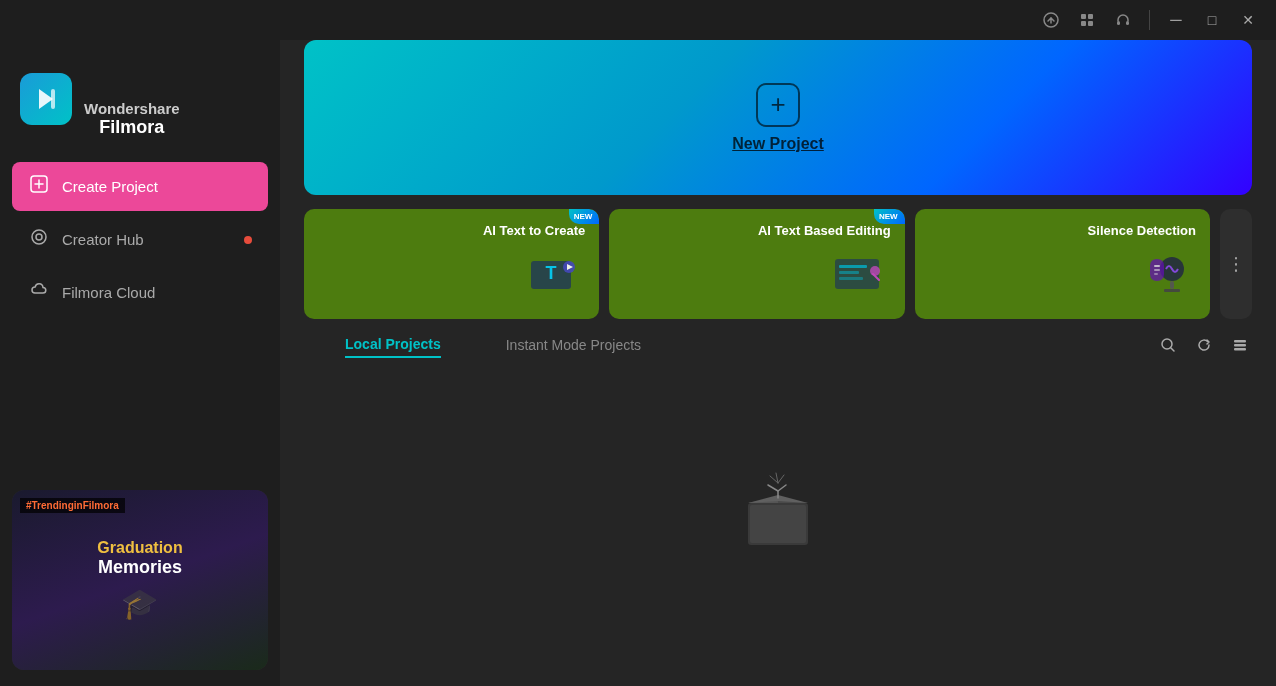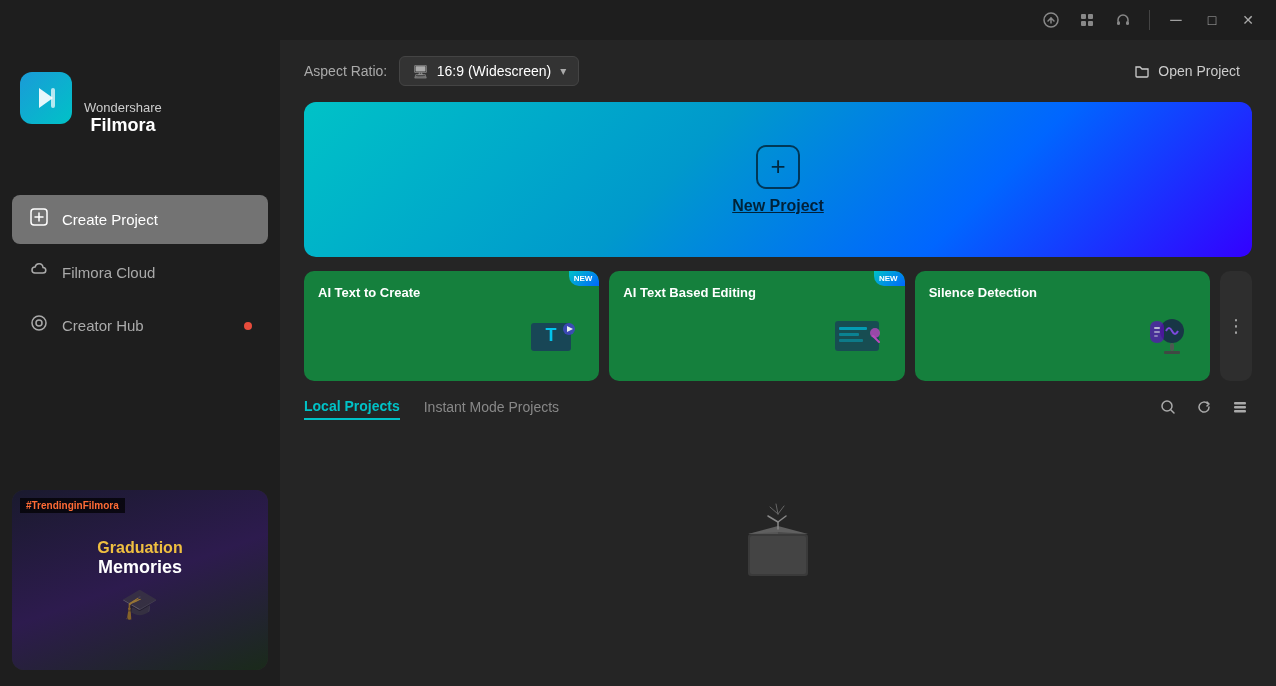--- a/index.html
+++ b/index.html
@@ -74,22 +74,22 @@
       justify-content: center;
       color: white;
       font-size: 22px;
     }
     .logo-text {
       display: flex;
       flex-direction: column;
     }
     .logo-brand {
       color: #ccc;
-      font-size: 13px;
-      font-weight: 400;
+      font-size: 15px;
+      font-weight: 700;
       margin-top: 40px;
     }
     .logo-product {
       color: white;
       font-size: 18px;
       font-weight: 700;
       text-align: center;
     }
 
     .nav-items {
@@ -104,23 +104,22 @@
       gap: 12px;
       padding: 12px 16px;
       border-radius: 8px;
       cursor: pointer;
       color: #aaa;
       font-size: 15px;
       font-weight: 500;
       position: relative;
     }
     .nav-item.active {
-      background: #737373;
+      background: #ec4899;
       color: white;
-      margin-top: 35px;
     }
     .nav-item .nav-icon {
       font-size: 18px;
       width: 22px;
       text-align: center;
     }
     .nav-item .dot-badge {
       width: 8px;
       height: 8px;
       background: #e74c3c;
@@ -250,29 +249,30 @@
     .feature-cards {
       display: flex;
       gap: 10px;
       padding: 14px 24px;
       flex-shrink: 0;
       overflow: hidden;
       align-items: stretch;
     }
     .feature-card {
       flex: 1;
-      background: #15803d;
+      background: #4d7c0f;
       border-radius: 10px;
       padding: 14px 14px 10px 14px;
       cursor: pointer;
       position: relative;
       display: flex;
       flex-direction: column;
       min-height: 110px;
       overflow: hidden;
+      text-align: right;
     }
     .feature-card-label {
       color: white;
       font-size: 13px;
       font-weight: 600;
       line-height: 1.3;
       z-index: 1;
     }
     .feature-card-icon {
       position: absolute;
@@ -324,20 +324,21 @@
     }
     .projects-tabs {
       display: flex;
       gap: 24px;
       align-items: center;
     }
     .projects-tab {
       font-size: 14px;
       cursor: pointer;
       padding-bottom: 4px;
+      margin-left: 41px;
     }
     .projects-tab.active {
       color: #00c2c7;
       border-bottom: 2px solid #00c2c7;
       font-weight: 600;
     }
     .projects-tab.inactive {
       color: #888;
     }
 
@@ -423,70 +424,54 @@
             <line x1="10" y1="6" x2="10" y2="14" stroke="white" stroke-width="1.5" stroke-linecap="round"></line>
             <line x1="6" y1="10" x2="14" y2="10" stroke="white" stroke-width="1.5" stroke-linecap="round"></line>
           </svg>
         </span>
         <span>Create Project</span>
       </div>
 
       <div class="nav-item">
         <span class="nav-icon">
           <svg width="20" height="20" viewBox="0 0 20 20" fill="none">
-            <path d="M14 13H6a3 3 0 0 1 0-6h.1A4 4 0 0 1 14 7.4 2.5 2.5 0 0 1 14 13z" stroke="#aaa" stroke-width="1.5" fill="none"></path>
+            <circle cx="10" cy="10" r="7" stroke="#aaa" stroke-width="1.5"></circle>
+            <circle cx="10" cy="10" r="3" stroke="#aaa" stroke-width="1.5"></circle>
           </svg>
         </span>
-        <span>Filmora Cloud</span>
+        <span>Creator Hub</span>
+        <span class="dot-badge"></span>
       </div>
 
       <div class="nav-item">
         <span class="nav-icon">
           <svg width="20" height="20" viewBox="0 0 20 20" fill="none">
-            <circle cx="10" cy="10" r="7" stroke="#aaa" stroke-width="1.5"></circle>
-            <circle cx="10" cy="10" r="3" stroke="#aaa" stroke-width="1.5"></circle>
+            <path d="M14 13H6a3 3 0 0 1 0-6h.1A4 4 0 0 1 14 7.4 2.5 2.5 0 0 1 14 13z" stroke="#aaa" stroke-width="1.5" fill="none"></path>
           </svg>
         </span>
-        <span>Creator Hub</span>
-        <span class="dot-badge"></span>
+        <span>Filmora Cloud</span>
       </div>
 
     </div>
 
     <div class="sidebar-promo">
       <div class="promo-inner">
         <span class="promo-tag">#TrendinginFilmora</span>
         <div style="text-align:center; padding:20px;">
           <div style="color:#f0c040; font-size:16px; font-weight:600;">Graduation</div>
           <div style="color:white; font-size:18px; font-weight:800;">Memories</div>
 
           <div style="margin-top:8px; opacity:0.5; font-size:30px;">🎓</div>
         </div>
       </div>
     </div>
   </div>
 
   <div class="content">
 
-    <div class="content-header">
-      <div class="aspect-ratio-section">
-        <span class="aspect-label">Aspect Ratio:</span>
-        <div class="aspect-dropdown">
-          <span style="font-size:13px; color:#aaa;">🖥</span>
-          <span>16:9 (Widescreen)</span>
-          <span class="chevron">▾</span>
-        </div>
-      </div>
-      <button class="open-project-btn">
-        <svg width="16" height="16" viewBox="0 0 16 16" fill="none">
-          <path d="M2 4h4l2 2h6v7a1 1 0 0 1-1 1H3a1 1 0 0 1-1-1V4z" stroke="#ccc" stroke-width="1.3" fill="none"></path>
-        </svg>
-        <span>Open Project</span>
-      </button>
-    </div>
 
     <div class="new-project-banner">
       <div class="new-project-plus">+</div>
       <div class="new-project-label">New Project</div>
     </div>
 
     <div class="feature-cards">
 
 
       <div class="feature-card">

